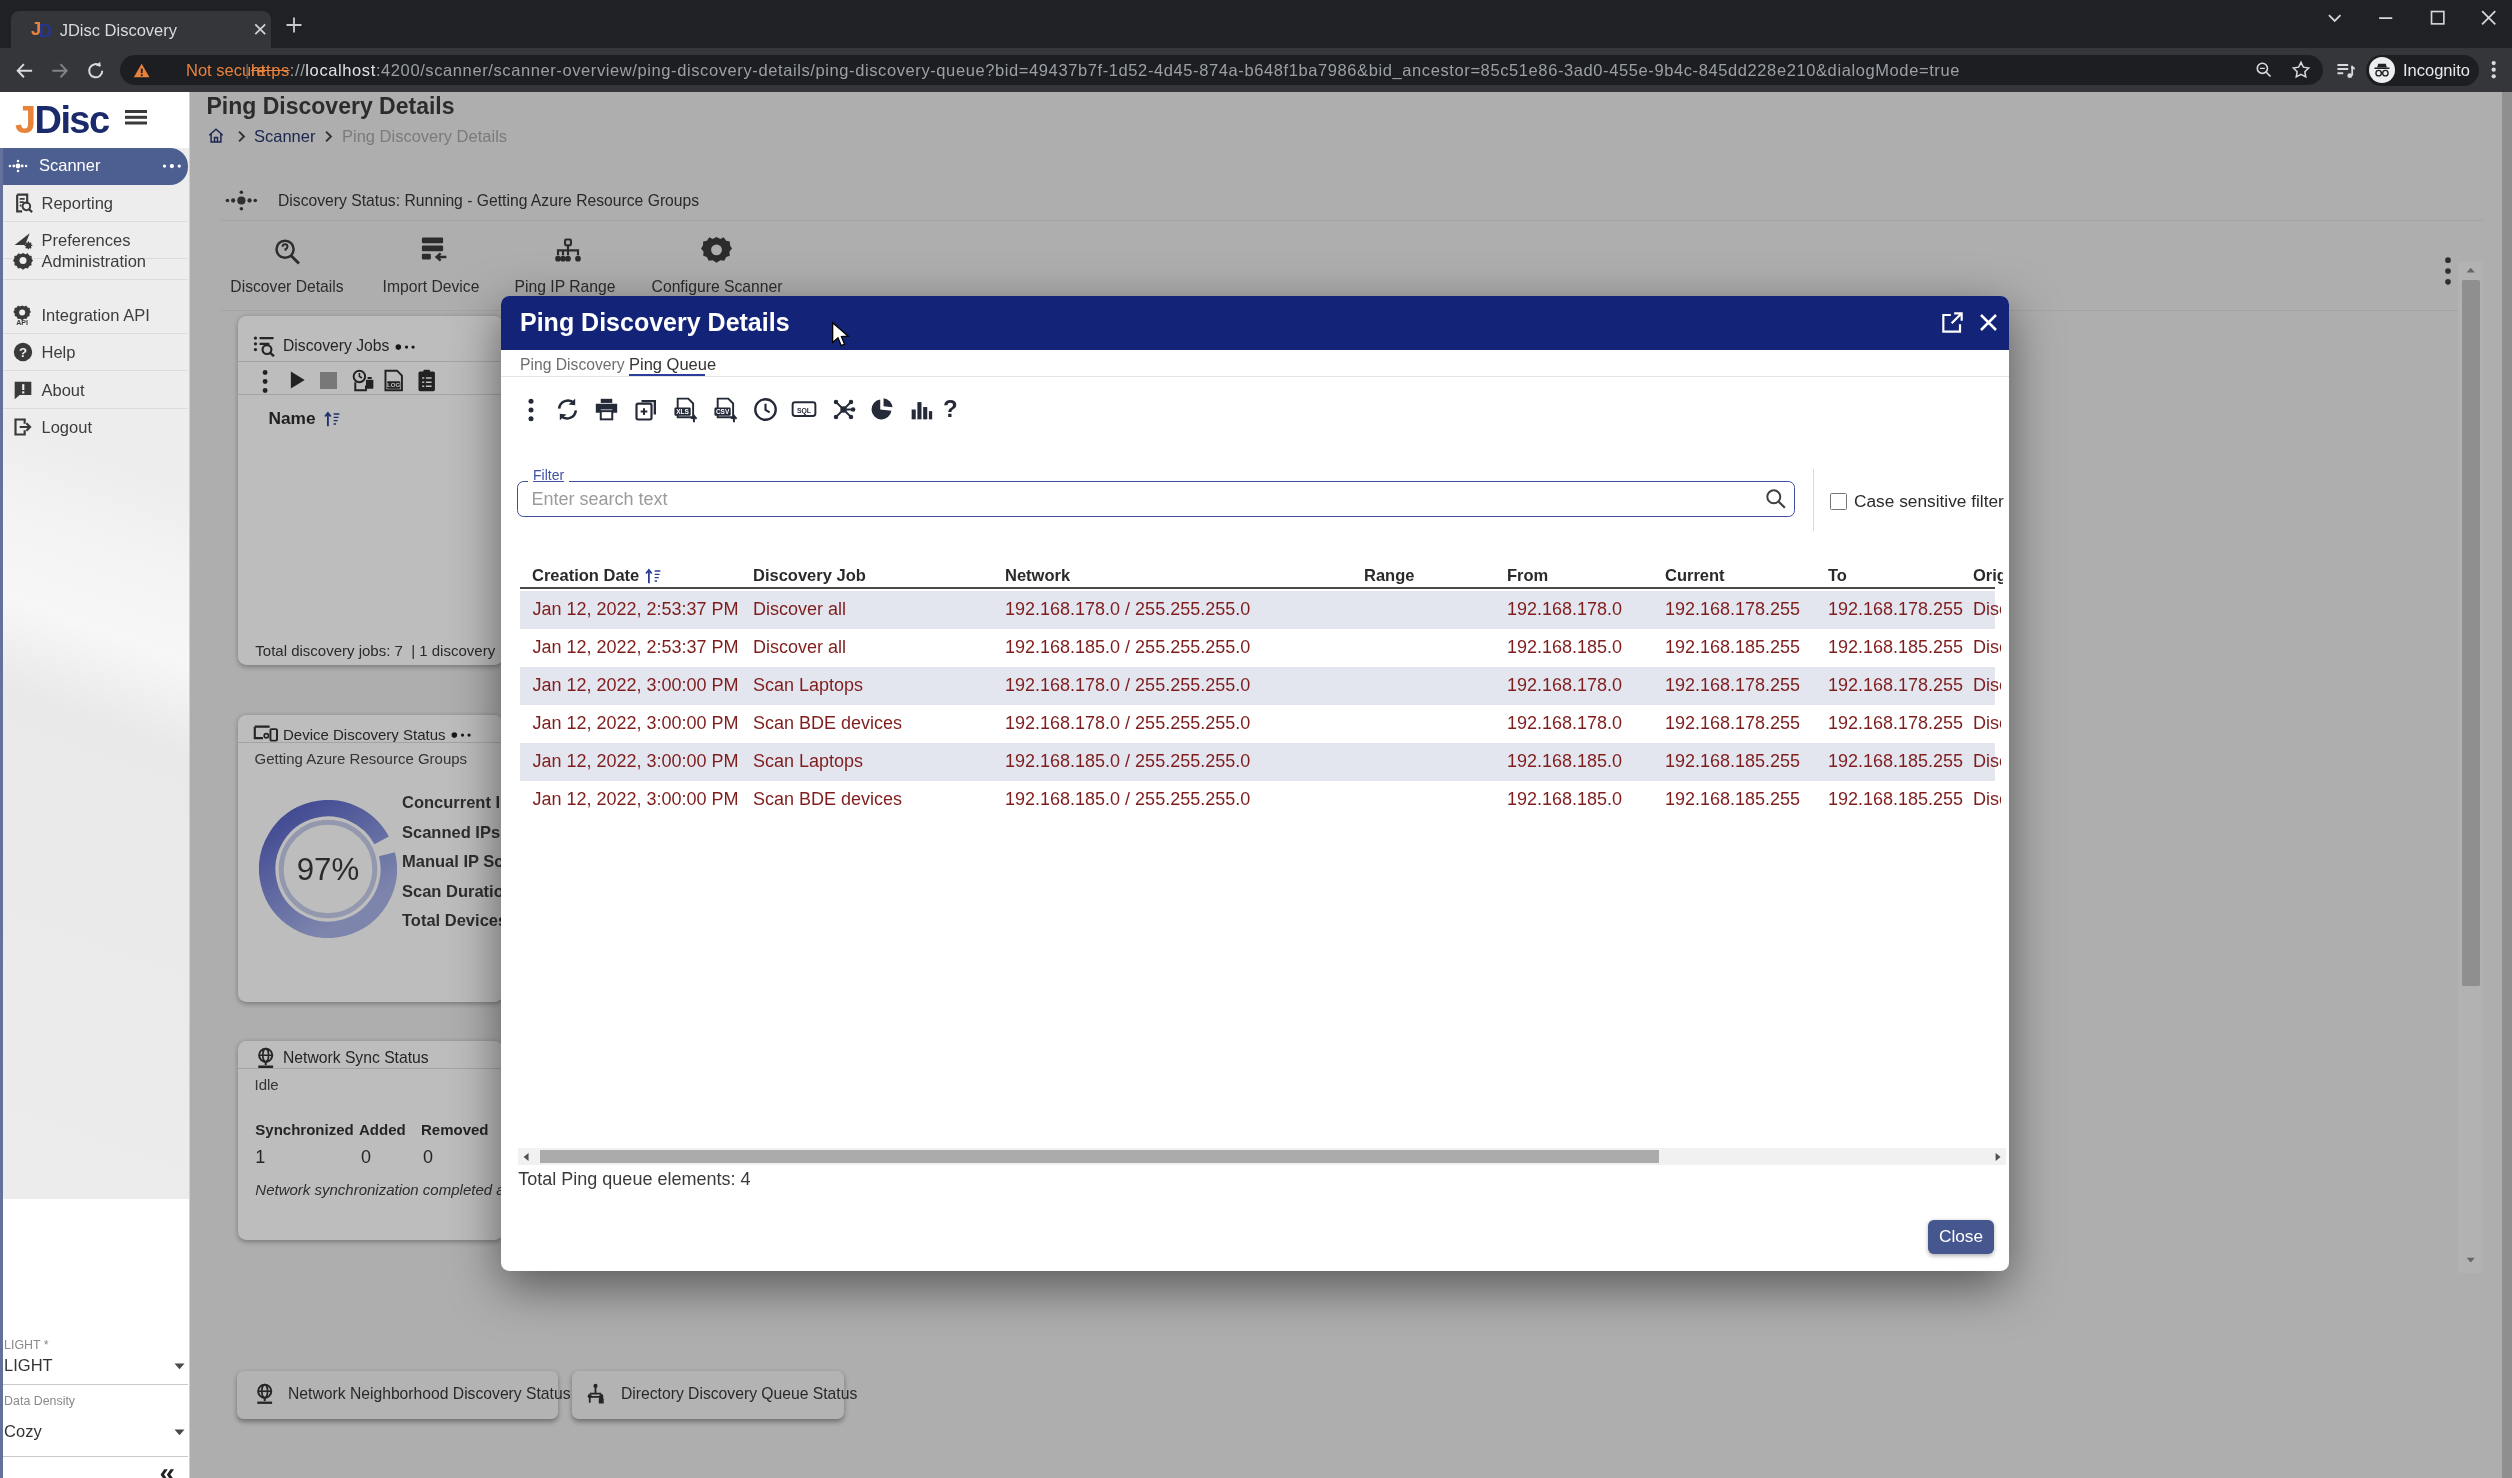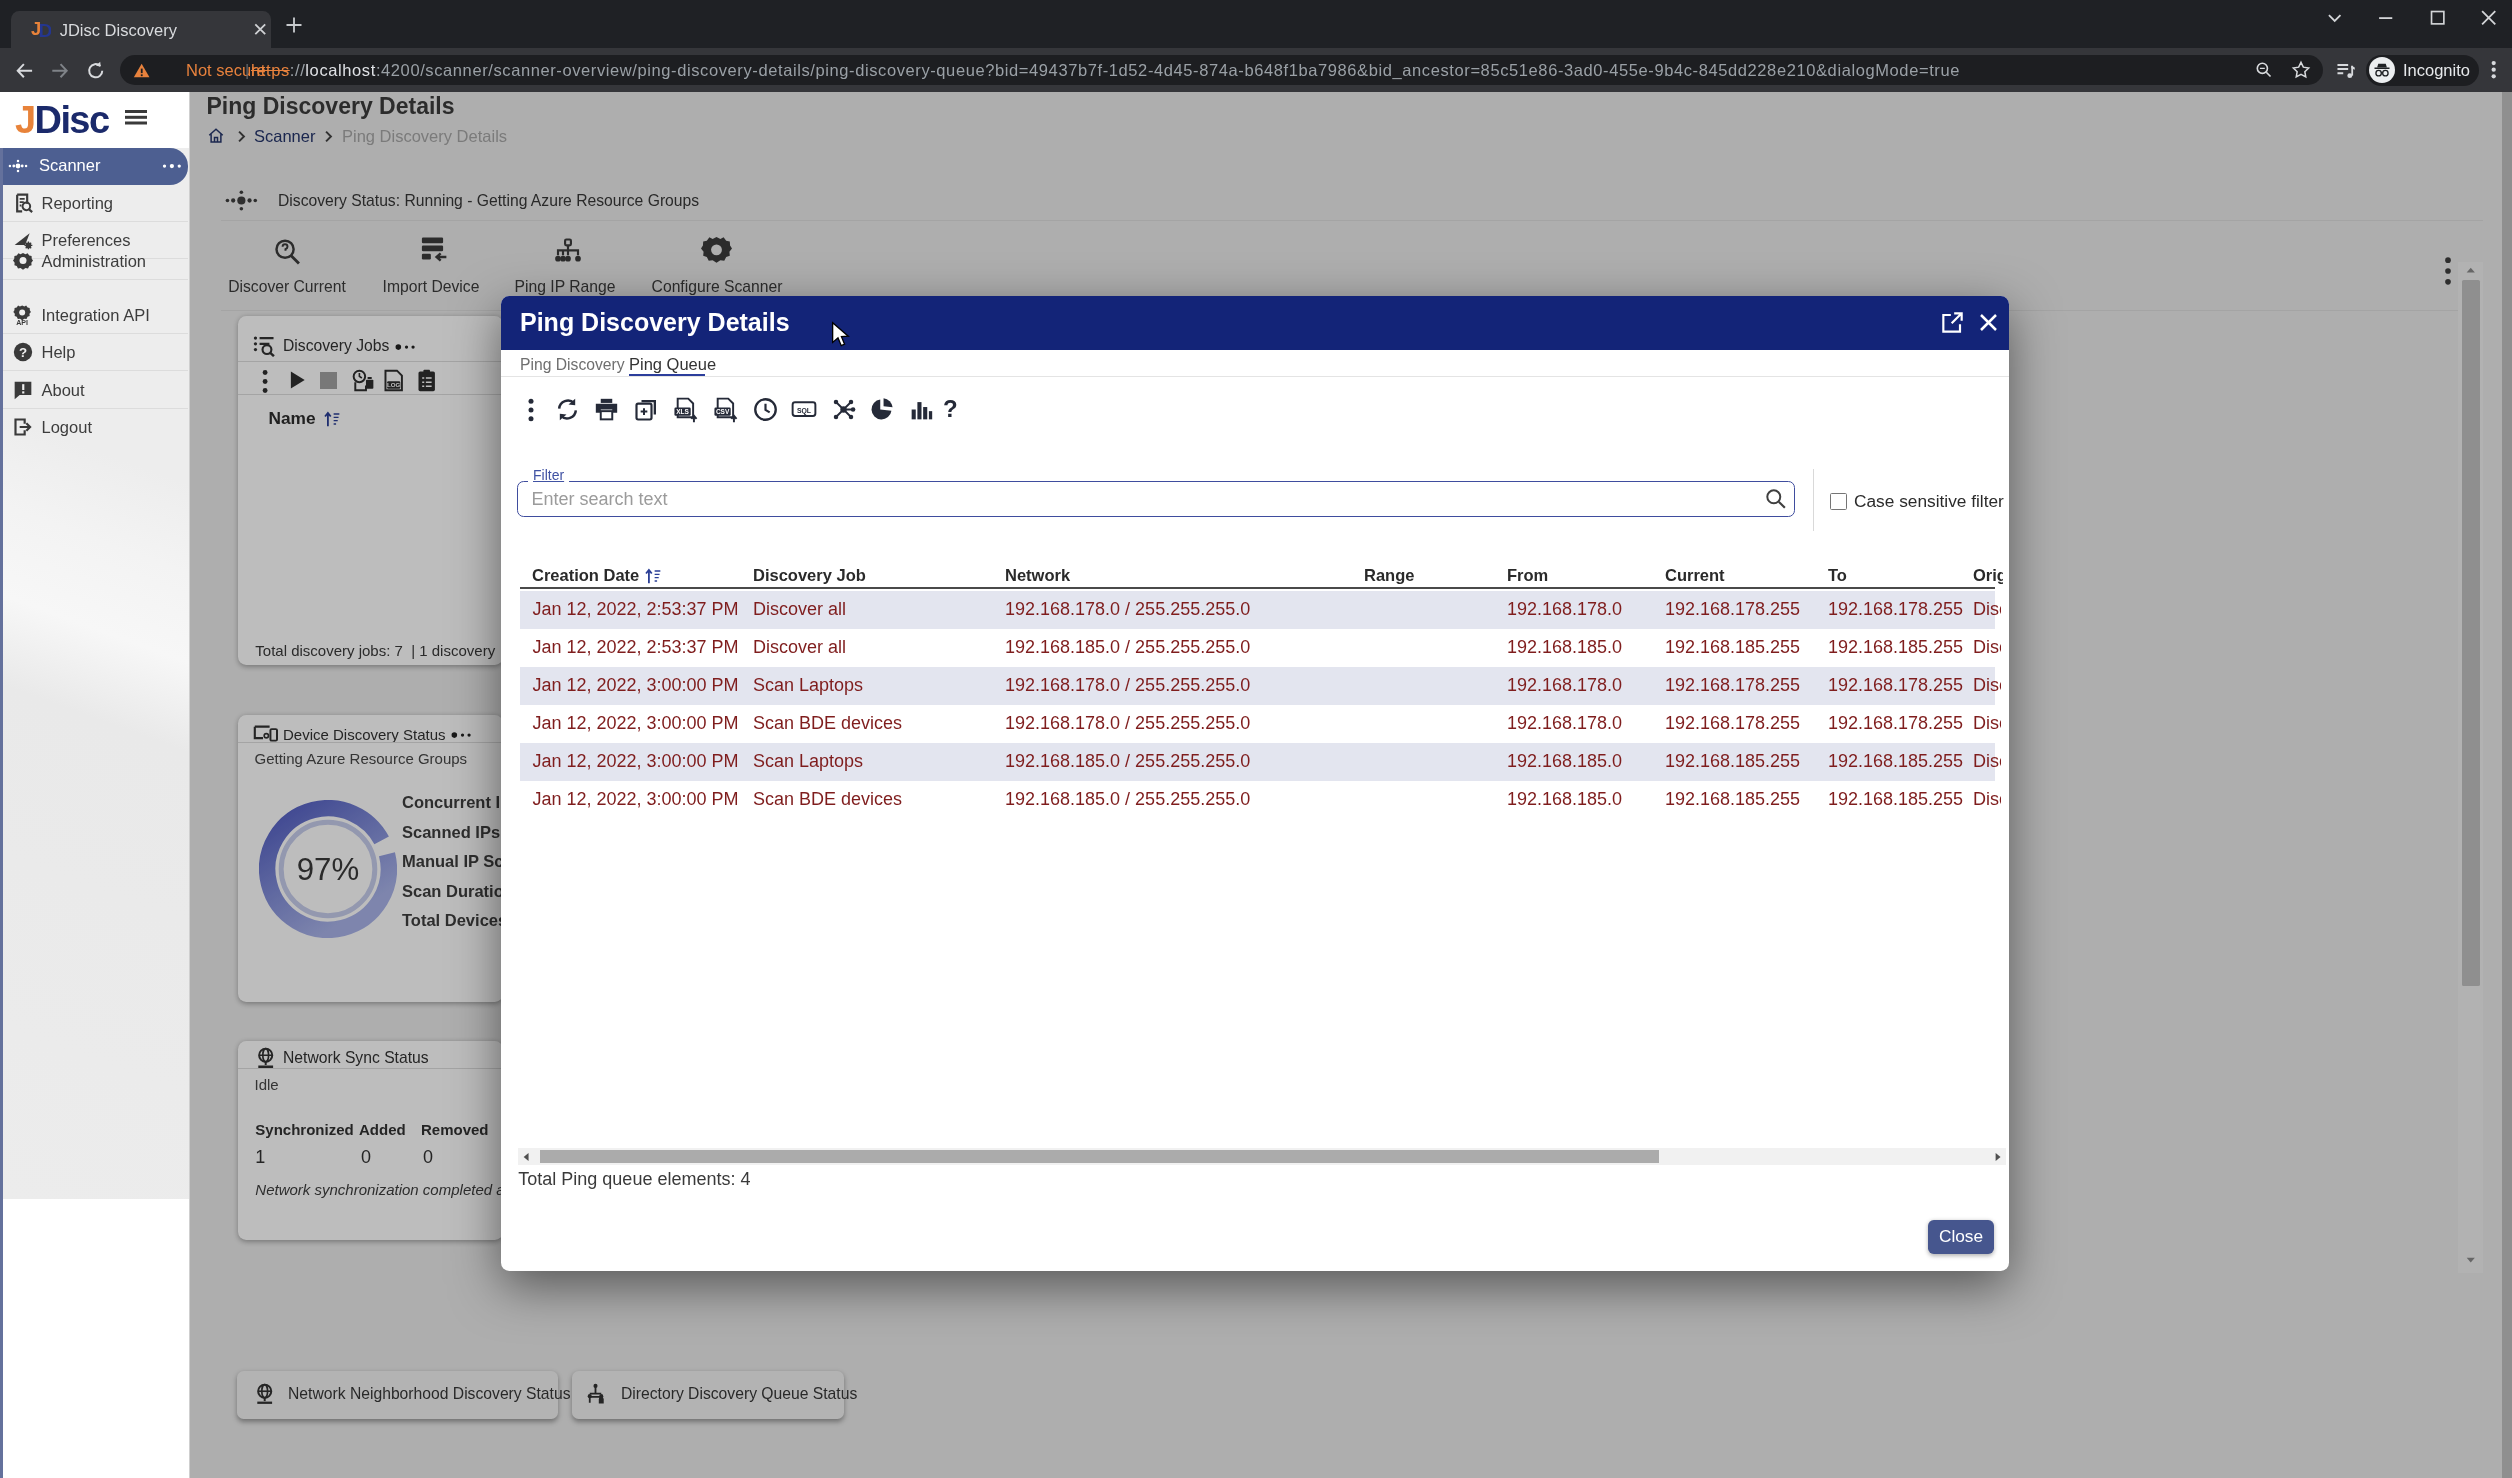--- a/index.html
+++ b/index.html
@@ -179,20 +179,35 @@
         </svg>
   <span class="navlabel">About</span>
       </div>
  <div class="a navitem" style="top:317px;border-bottom:none;">
   <svg class="navicon" viewBox="0 0 24 24">
           <path d="M14 8 V3 H3 V21 H14 V16" stroke="#3a3a3a" stroke-width="2.6" fill="none"></path>
           <path d="M8 12 H20 M16 7.5 L20.5 12 L16 16.5" stroke="#3a3a3a" stroke-width="2.6" fill="none"></path>
         </svg>
   <span class="navlabel">Logout</span>
       </div>
+ <div class="a" id="botctl">
+  <span class="a smalllab" style="left:1.6px;top:139px;">LIGHT *</span>
+  <span class="a ctlval" style="left:1.6px;top:157px;">LIGHT</span>
+  <svg class="a" style="left:169px;top:162px" width="15" height="10" viewBox="0 0 18 12">
+          <path d="M3 3 L9 10 L15 3 Z" fill="#4a4a4a"></path>
+        </svg>
+  <div class="a" style="left:-2.5px;top:185px;width:188px;height:0.8px;background:#c9c9c9;"></div>
+  <span class="a smalllab" style="left:1.6px;top:195px;">Data Density</span>
+  <span class="a ctlval" style="left:1.6px;top:223px;">Cozy</span>
+  <svg class="a" style="left:169px;top:228px" width="15" height="10" viewBox="0 0 18 12">
+          <path d="M3 3 L9 10 L15 3 Z" fill="#4a4a4a"></path>
+        </svg>
+  <div class="a" style="left:-2.5px;top:257px;width:188px;height:0.8px;background:#c9c9c9;"></div>
+  <div class="a" style="left:157px;top:258px;font-size:28px;color:#222;font-weight:bold;">«</div>
+ </div>
  <div class="a" id="leftstrip"></div>
 </div>
 <div class="a" id="content">
  <div class="a" style="left:16.5px;top:0.8px;font-size:23px;font-weight:bold;color:#3c3c3c;">Ping Discovery Details</div>
  <svg class="a" style="left:17.3px;top:35px" width="18" height="18" viewBox="0 0 24 24">
         <path d="M3 11 L12 3 L21 11 M5.5 9.5 V20 H18.5 V9.5" stroke="#26366b" stroke-width="2" fill="none"></path>
         <path d="M10 20 V14 H14 V20" stroke="#26366b" stroke-width="2" fill="none"></path>
       </svg>
  <svg class="a" style="left:45px;top:38px" width="13" height="13" viewBox="0 0 16 16">
         <path d="M5 2 L11 8 L5 14" stroke="#444" stroke-width="2.4" fill="none"></path>
@@ -212,21 +227,21 @@
         <circle cx="37" cy="14" r="2.2" fill="#3f3f3f"></circle>
       </svg>
  <span class="a" style="left:88px;top:100px;font-size:15.7px;color:#383838;">Discovery Status: Running - Getting Azure Resource Groups</span>
  <div class="hdrline" style="left:31px;top:128px;width:2262px;"></div>
 
  <svg class="a" style="left:82px;top:145px" width="31" height="31" viewBox="0 0 38 38">
         <circle cx="16" cy="15" r="10.5" stroke="#3c3c3c" stroke-width="3" fill="none"></circle>
         <path d="M23.5 23 L33 32.5" stroke="#3c3c3c" stroke-width="3.5"></path>
         <path d="M13 12 Q13 9 16 9 Q19 9 19 12 Q19 14 16.5 15 L16.5 17" stroke="#3c3c3c" stroke-width="2.4" fill="none"></path>
       </svg>
- <span class="a" style="left:97px;top:186px;font-size:15.7px;color:#3c3c3c;transform:translateX(-50%);">Discover Current</span>
+ <span class="a" style="left:97px;top:186px;font-size:15.7px;color:#3c3c3c;transform:translateX(-50%);">Discover Details</span>
  <svg class="a" style="left:227px;top:143px" width="31" height="31" viewBox="0 0 38 38">
         <rect x="6" y="3" width="26" height="7" rx="1.5" fill="#3c3c3c"></rect>
         <rect x="6" y="13" width="26" height="7" rx="1.5" fill="#3c3c3c"></rect>
         <rect x="6" y="23" width="11" height="7" rx="1.5" fill="#3c3c3c"></rect>
         <path d="M36 27 H25 M29 22.5 L24 27 L29 31.5" stroke="#3c3c3c" stroke-width="3" fill="none"></path>
       </svg>
  <span class="a" style="left:241px;top:186px;font-size:15.7px;color:#3c3c3c;transform:translateX(-50%);">Import Device</span>
  <svg class="a" style="left:363px;top:145px" width="30" height="30" viewBox="0 0 36 36">
         <rect x="14.5" y="3" width="7" height="7" rx="1.5" fill="none" stroke="#3c3c3c" stroke-width="2.6"></rect>
         <path d="M18 10 V16 M6 22 V16 H30 V22 M18 16 V22 M12 22 V16" stroke="#3c3c3c" stroke-width="2.6" fill="none"></path>

